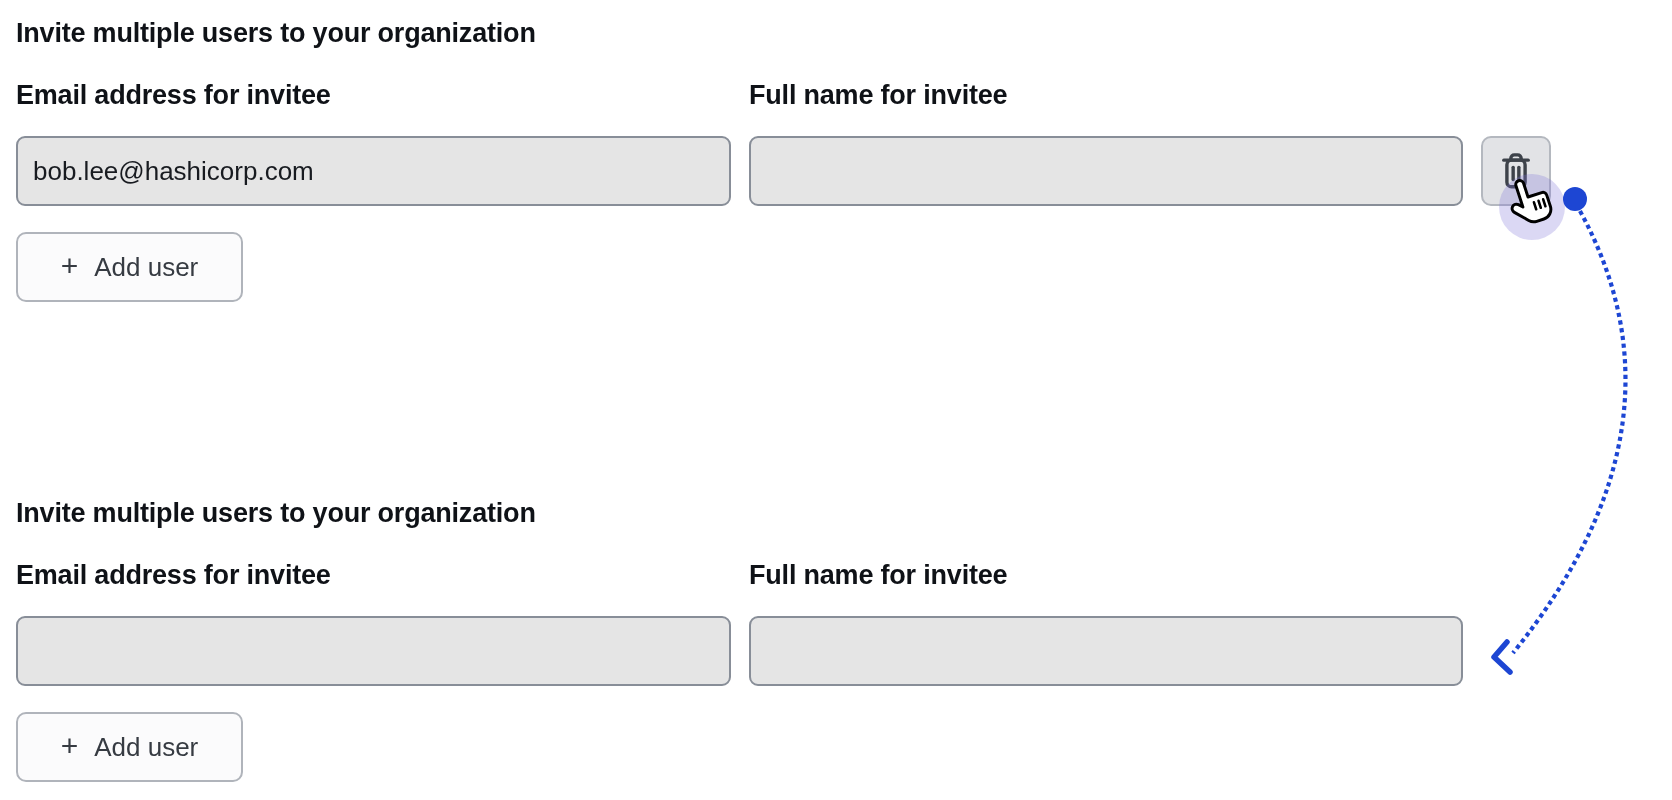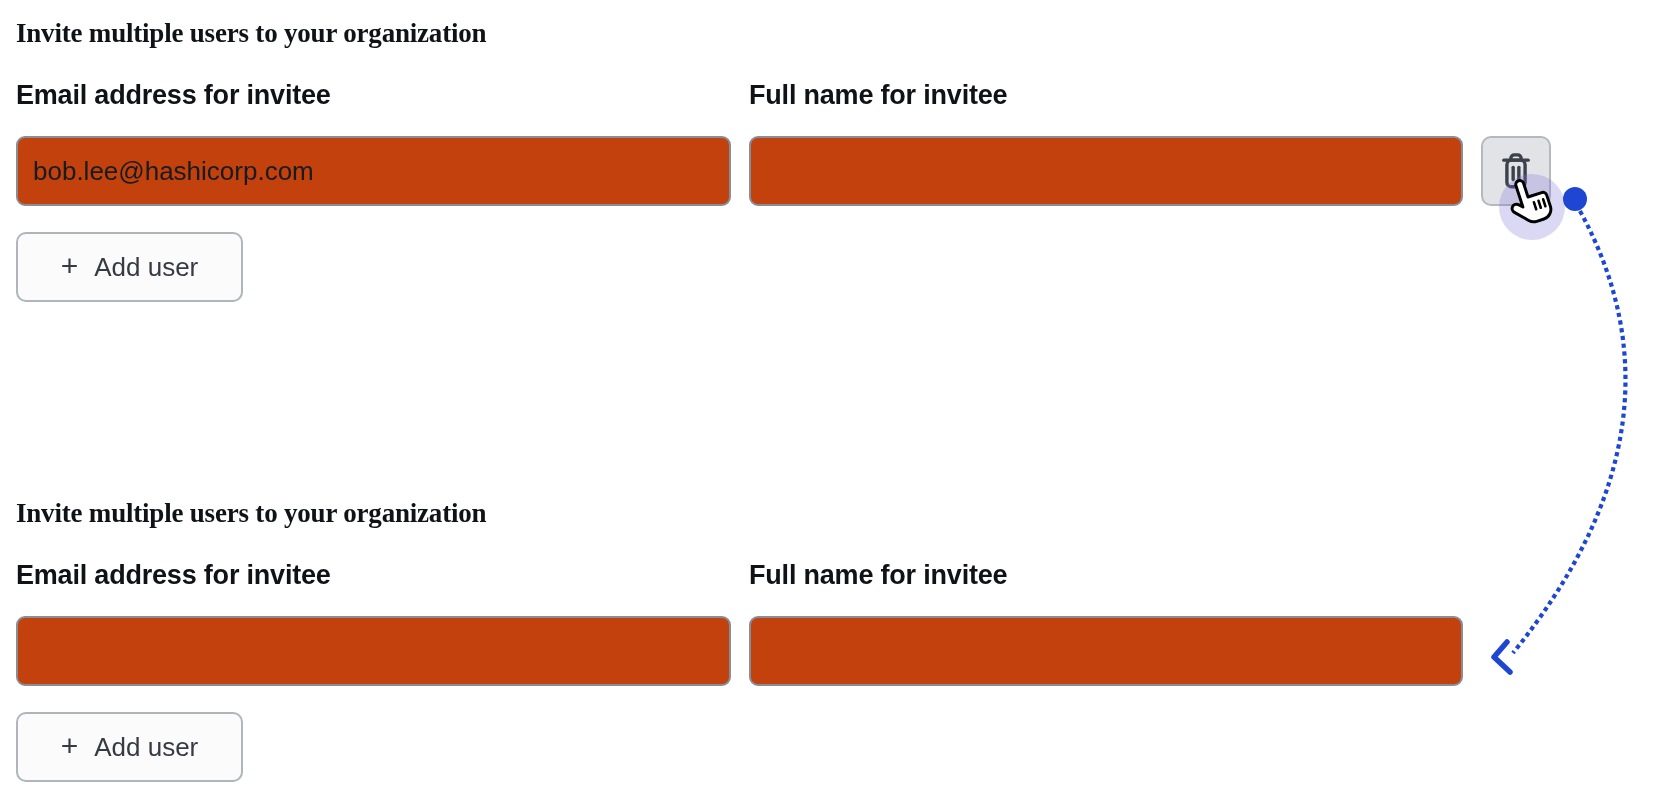--- a/index.html
+++ b/index.html
@@ -22,21 +22,20 @@
   }
   #section-1 { top: 16px; }
   #section-2 { top: 496px; }
   .heading {
     margin: 0;
     font-size: 27px;
     line-height: 34px;
     font-weight: 700;
     letter-spacing: -0.2px;
     color: #0f1217;
-    font-family: Liberation Serif, serif;
   }
   .labels-row {
     display: flex;
     margin-top: 28px;
     align-items: center;
   }
   .field-label {
     font-size: 27px;
     line-height: 34px;
     font-weight: 700;
@@ -48,21 +47,21 @@
     display: flex;
     margin-top: 24px;
     gap: 18px;
     align-items: flex-start;
   }
   .text-input {
     box-sizing: border-box;
     height: 70px;
     border: 2px solid #888e98;
     border-radius: 9px;
-    background: #c2410c;
+    background: #e5e5e5;
     font-family: "Liberation Sans", sans-serif;
     font-size: 26px;
     color: #181b20;
     padding: 0 15px;
     outline: none;
   }
   .input-email { width: 715px; }
   .input-name  { width: 714px; }
   .delete-btn {
     box-sizing: border-box;

